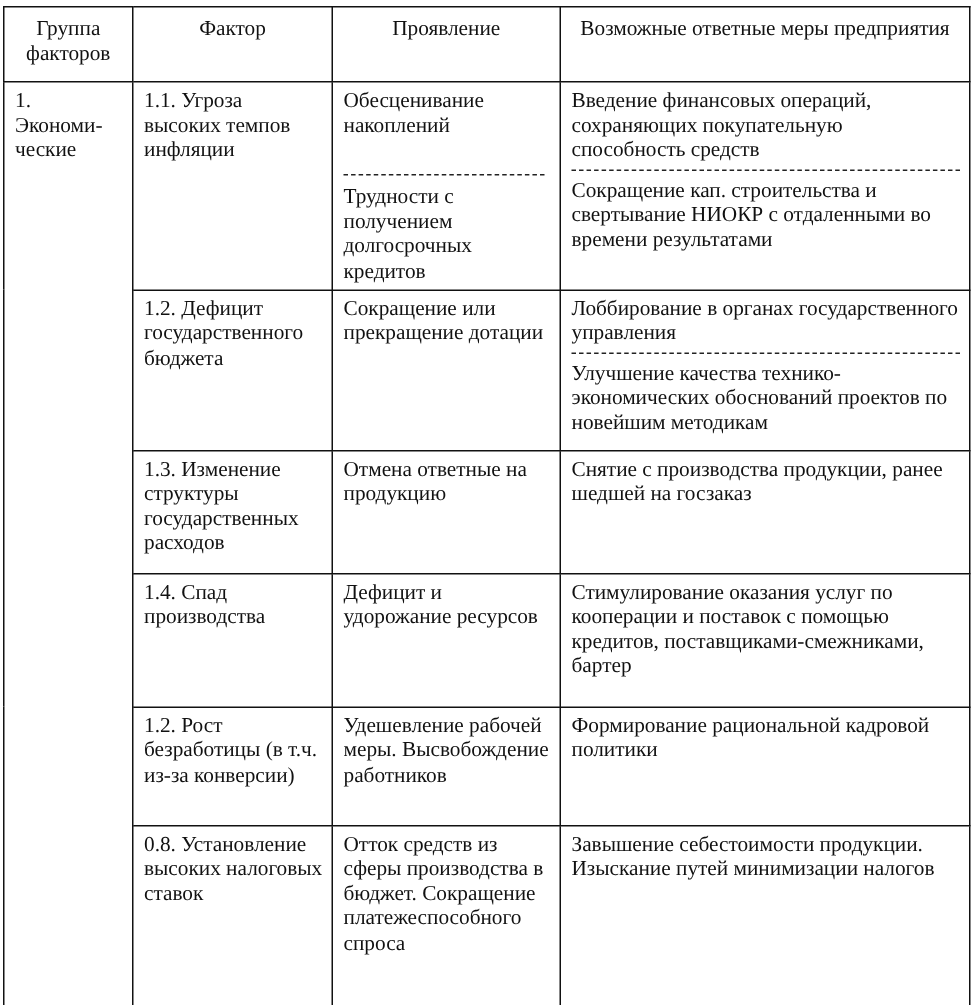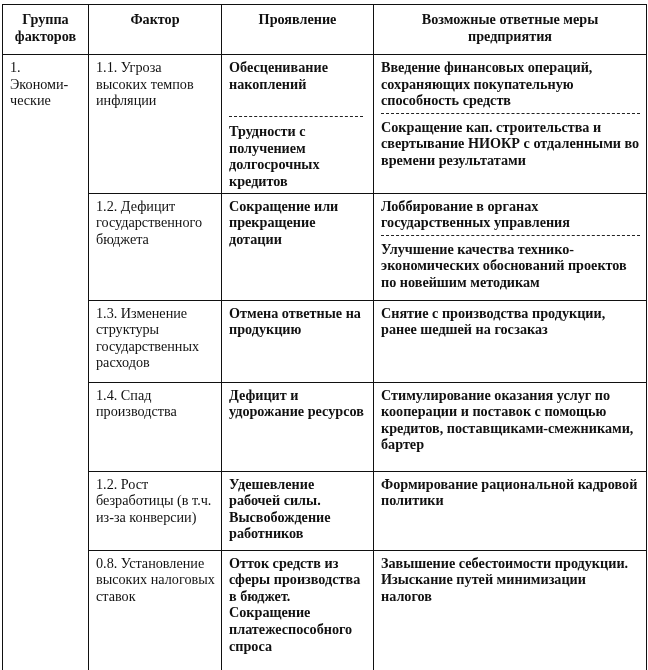--- a/index.html
+++ b/index.html
@@ -26,32 +26,32 @@
     line-height: 16.6px;
   }
   table.factors td, table.factors th {
     border: 1.5px solid #111111;
     vertical-align: top;
     padding: 4px 6px 3px 7px;
     text-align: left;
     word-wrap: break-word;
   }
   table.factors th {
-    font-weight: bold;
+    font-weight: normal;
     text-align: center;
     padding-top: 6px;
     padding-left: 4px;
     padding-right: 4px;
   }
   col.c1 { width: 86px; }
   col.c2 { width: 133px; }
   col.c3 { width: 152px; }
   col.c4 { width: 273px; }
   tr.head { height: 50px; }
-  .part { display: block; font-weight: bold; }
+  .part { display: block; }
   .sep {
     display: block;
     height: 0;
     border-top: 1px dashed #222;
     margin: 10px 0 6px 0;
     overflow: hidden;
   }
   .sep.tight { margin: 4px 0 5px 0; }
   .sep.short { margin-right: 4px; }
   td.group { border-bottom: 1.5px solid #111111; }
@@ -88,21 +88,21 @@
         <span class="sep tight"></span>
         <span class="part">Сокращение кап. строительства и свертывание НИОКР с отдаленными во времени результатами</span>
       </td>
     </tr>
     <tr style="height:107px">
       <td>1.2. Дефицит государственного бюджета</td>
       <td>
         <span class="part">Сокращение или прекращение дотации</span>
       </td>
       <td>
-        <span class="part">Лоббирование в органах государственных управления</span>
+        <span class="part">Лоббирование в органах государственного управления</span>
         <span class="sep tight"></span>
         <span class="part">Улучшение качества технико-экономических обоснований проектов по новейшим методикам</span>
       </td>
     </tr>
     <tr style="height:82px">
       <td>1.3. Изменение структуры государственных расходов</td>
       <td>
         <span class="part">Отмена ответные на продукцию</span>
       </td>
       <td>
@@ -114,21 +114,21 @@
       <td>
         <span class="part">Дефицит и удорожание ресурсов</span>
       </td>
       <td>
         <span class="part">Стимулирование оказания услуг по кооперации и поставок с помощью кредитов, поставщиками-смежниками, бартер</span>
       </td>
     </tr>
     <tr style="height:79px">
       <td>1.2. Рост безработицы (в т.ч. из-за конверсии)</td>
       <td>
-        <span class="part">Удешевление рабочей силы. Высвобождение работников</span>
+        <span class="part">Удешевление рабочей меры. Высвобождение работников</span>
       </td>
       <td>
         <span class="part">Формирование рациональной кадровой политики</span>
       </td>
     </tr>
     <tr style="height:120px">
       <td>0.8. Установление высоких налоговых ставок</td>
       <td>
         <span class="part">Отток средств из сферы производства в бюджет. Сокращение платежеспособного спроса</span>
       </td>

